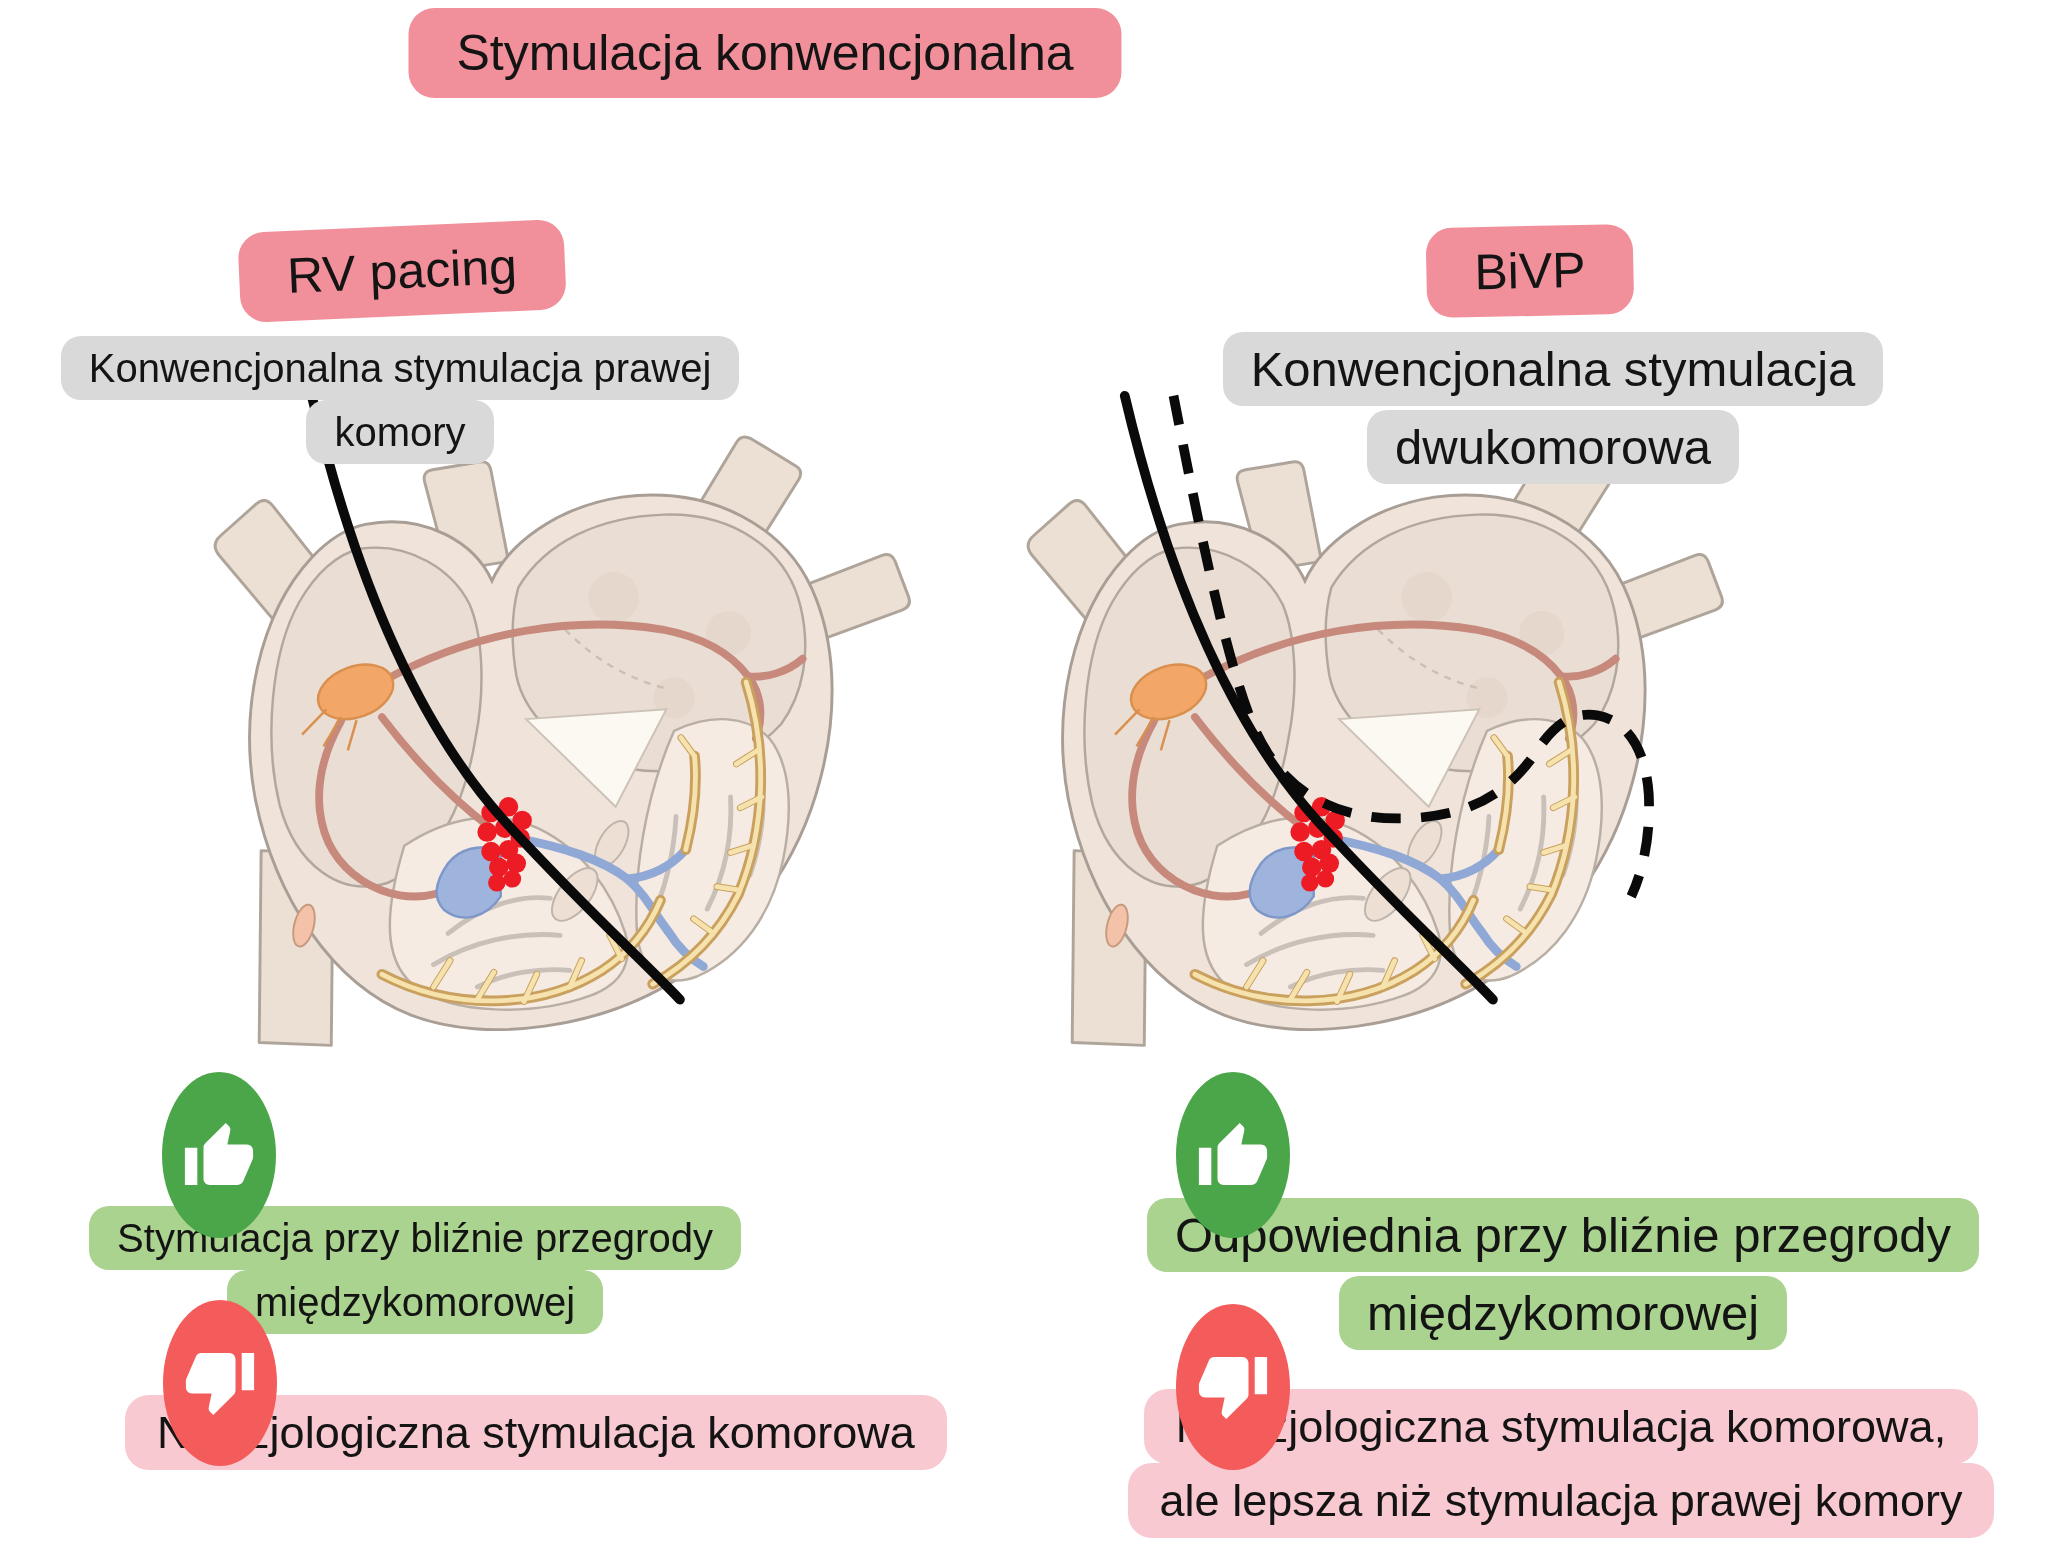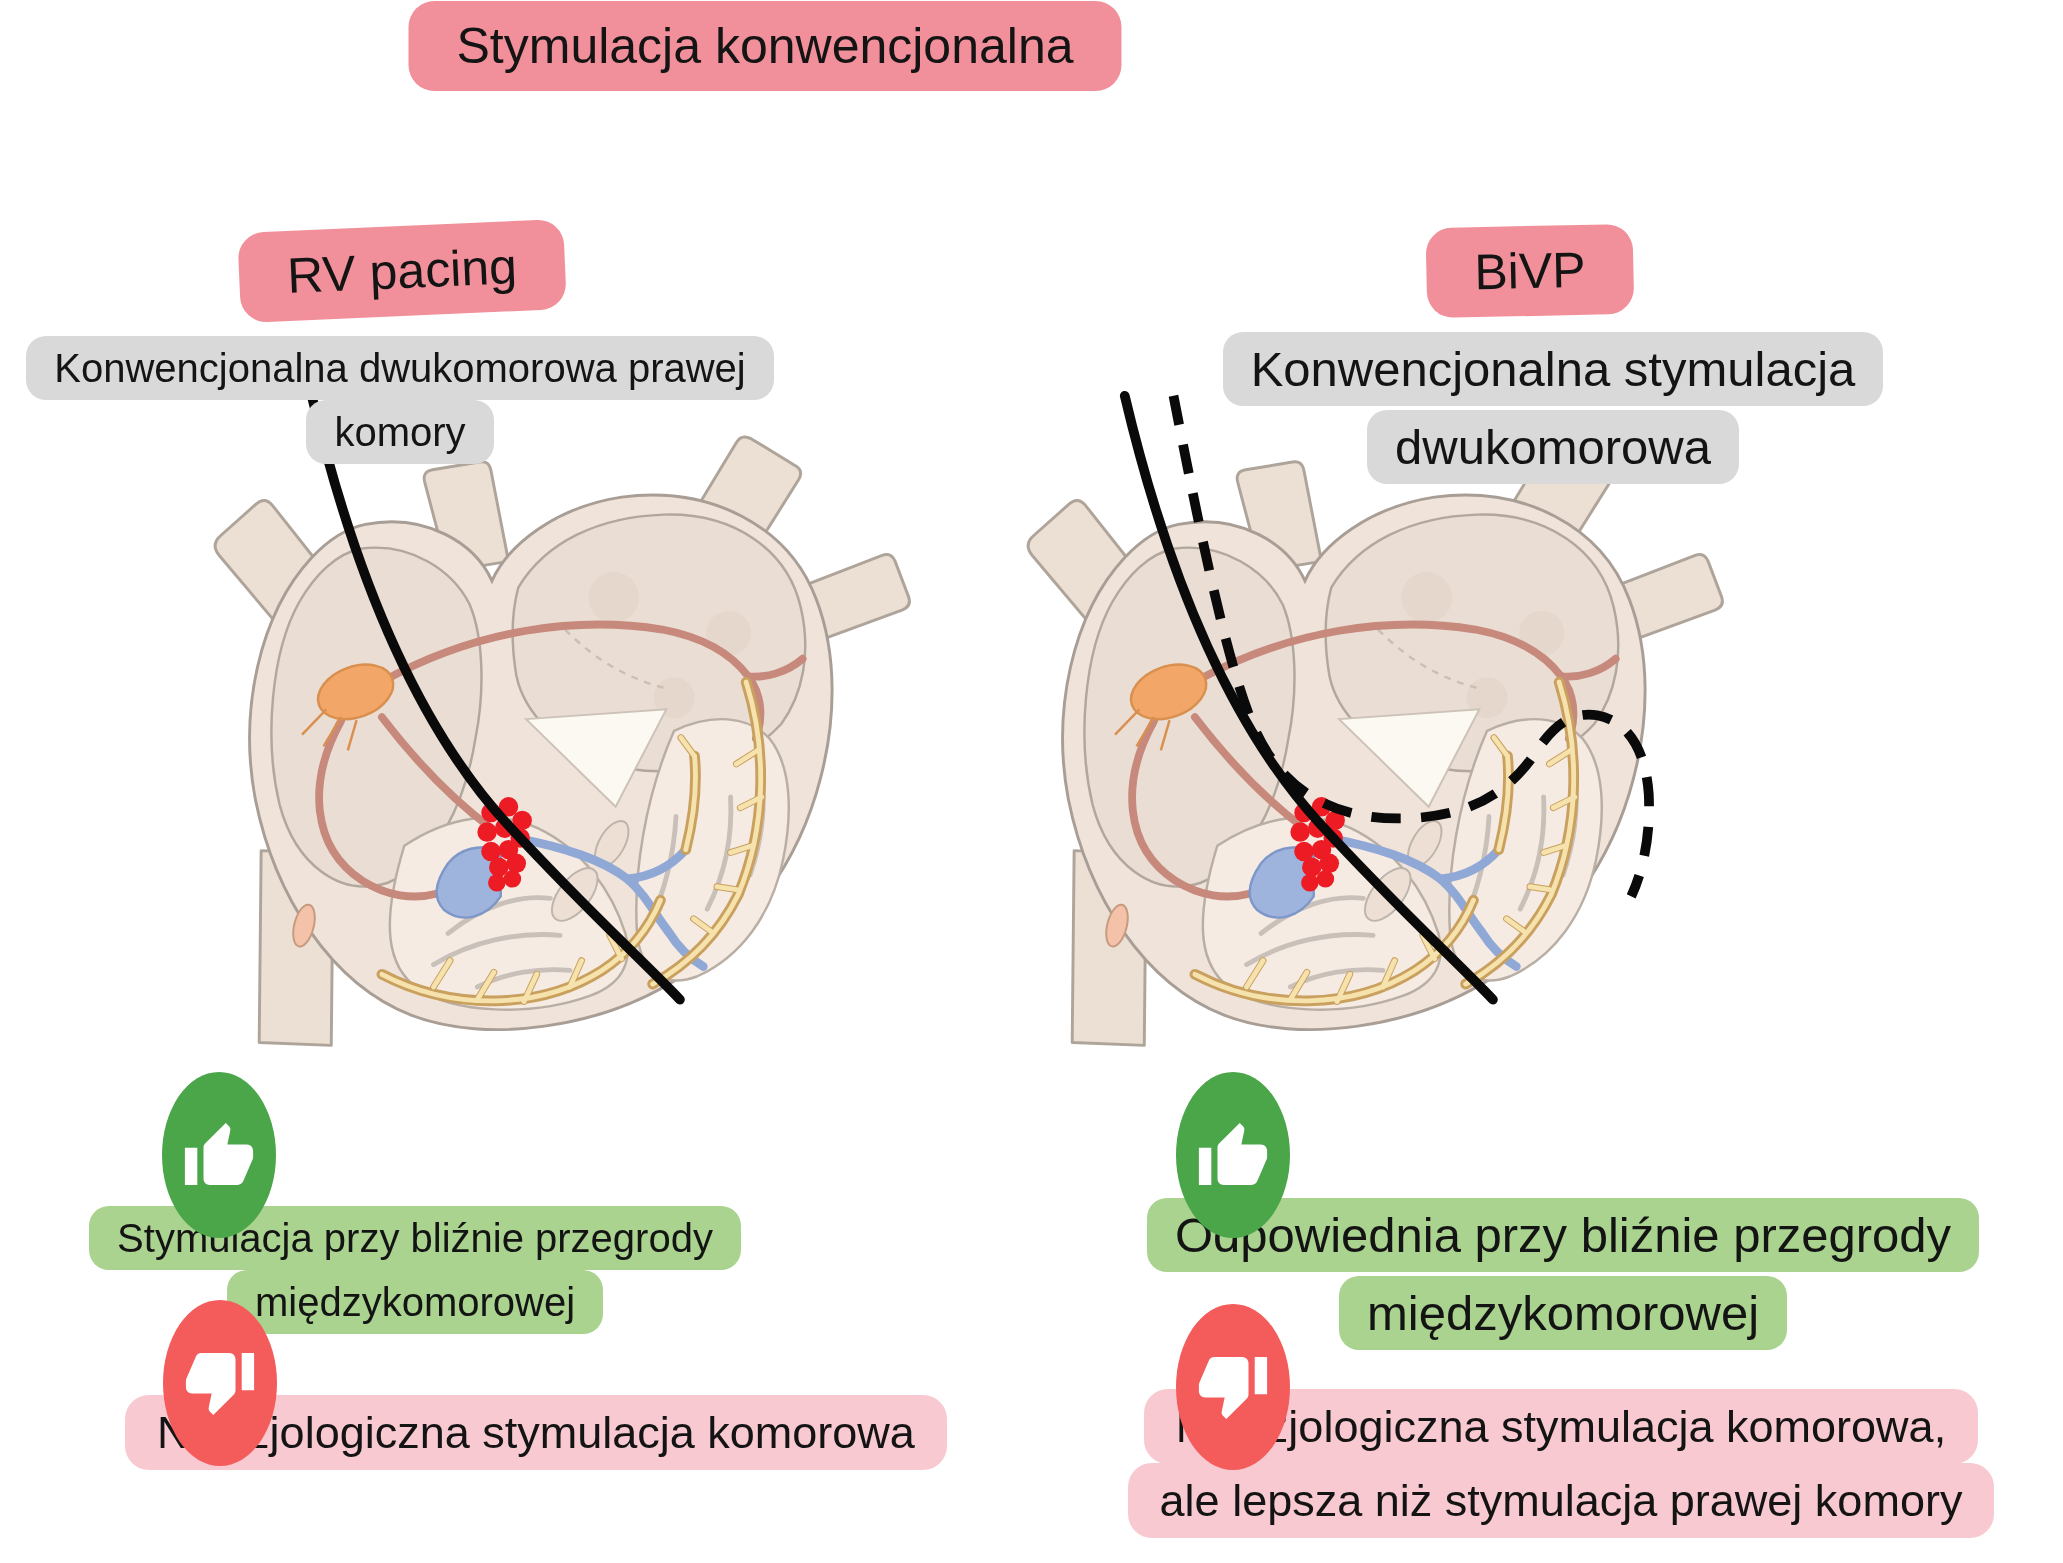--- a/index.html
+++ b/index.html
@@ -135,26 +135,26 @@
             <path d="M622,420 L600,431"></path>
             <path d="M612,470 L590,477"></path>
           <path d="M596,515 L576,512"></path>
             <path d="M570,558 L552,545"></path>
             <path d="M553,378 L539,359"></path>
         </g>
       </g>
     </defs>
   </svg>
 
-  <div class="pill" style="left:765px;top:1px;">Stymulacja konwencjonalna</div>
+  <div class="pill" style="left:765px;top:8px;">Stymulacja konwencjonalna</div>
 
   <div class="pill rv" style="left:402px;top:226px;">RV pacing</div>
 
   <div class="wrap" style="left:400px;top:336px;">
-    <span class="hl gray f40">Konwencjonalna dwukomorowa prawej
+    <span class="hl gray f40">Konwencjonalna stymulacja prawej
 komory</span>
   </div>
 
   <svg class="heart" style="left:155px;top:388px;" width="820" height="672" viewBox="0 0 840 690">
     <use href="#heart-art"></use>
     <path d="M160,8 C196,160 255,332 360,447 C440,534 498,586 538,628" stroke="#0A0A0A" stroke-width="10" fill="none" stroke-linecap="round"></path>
   </svg>
 
   <svg class="thumb" style="left:162px;top:1072px;" width="114" height="166" viewBox="0 0 114 166">
     <ellipse cx="57" cy="83" rx="57" ry="83" fill="#4BA64A"></ellipse>

